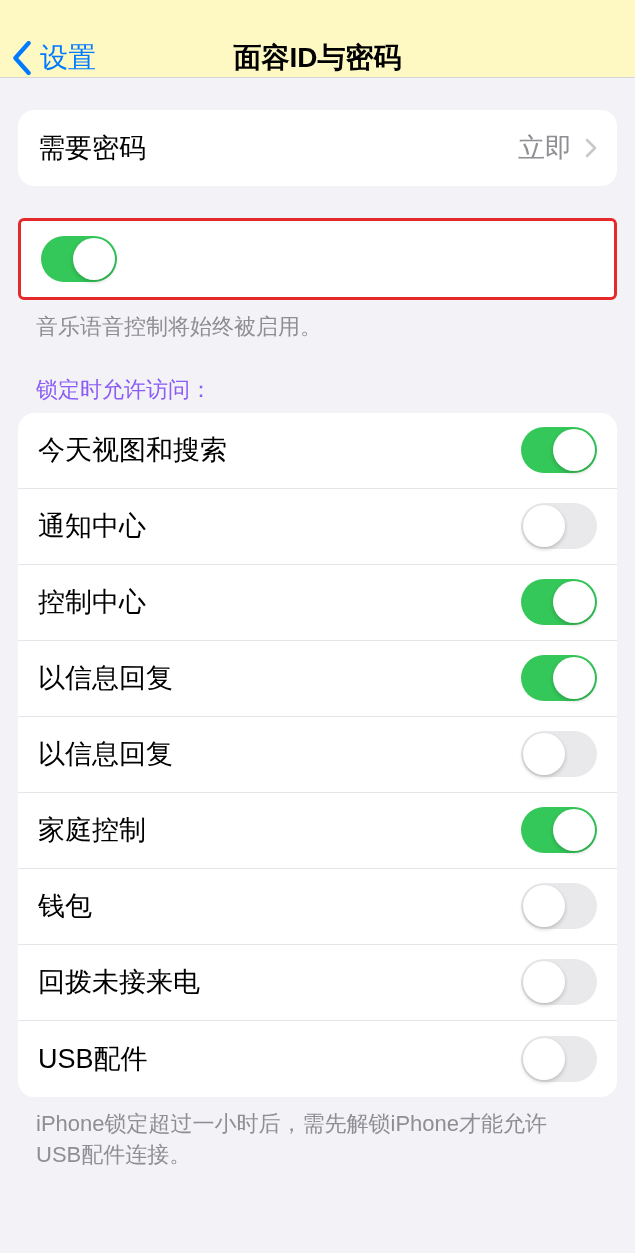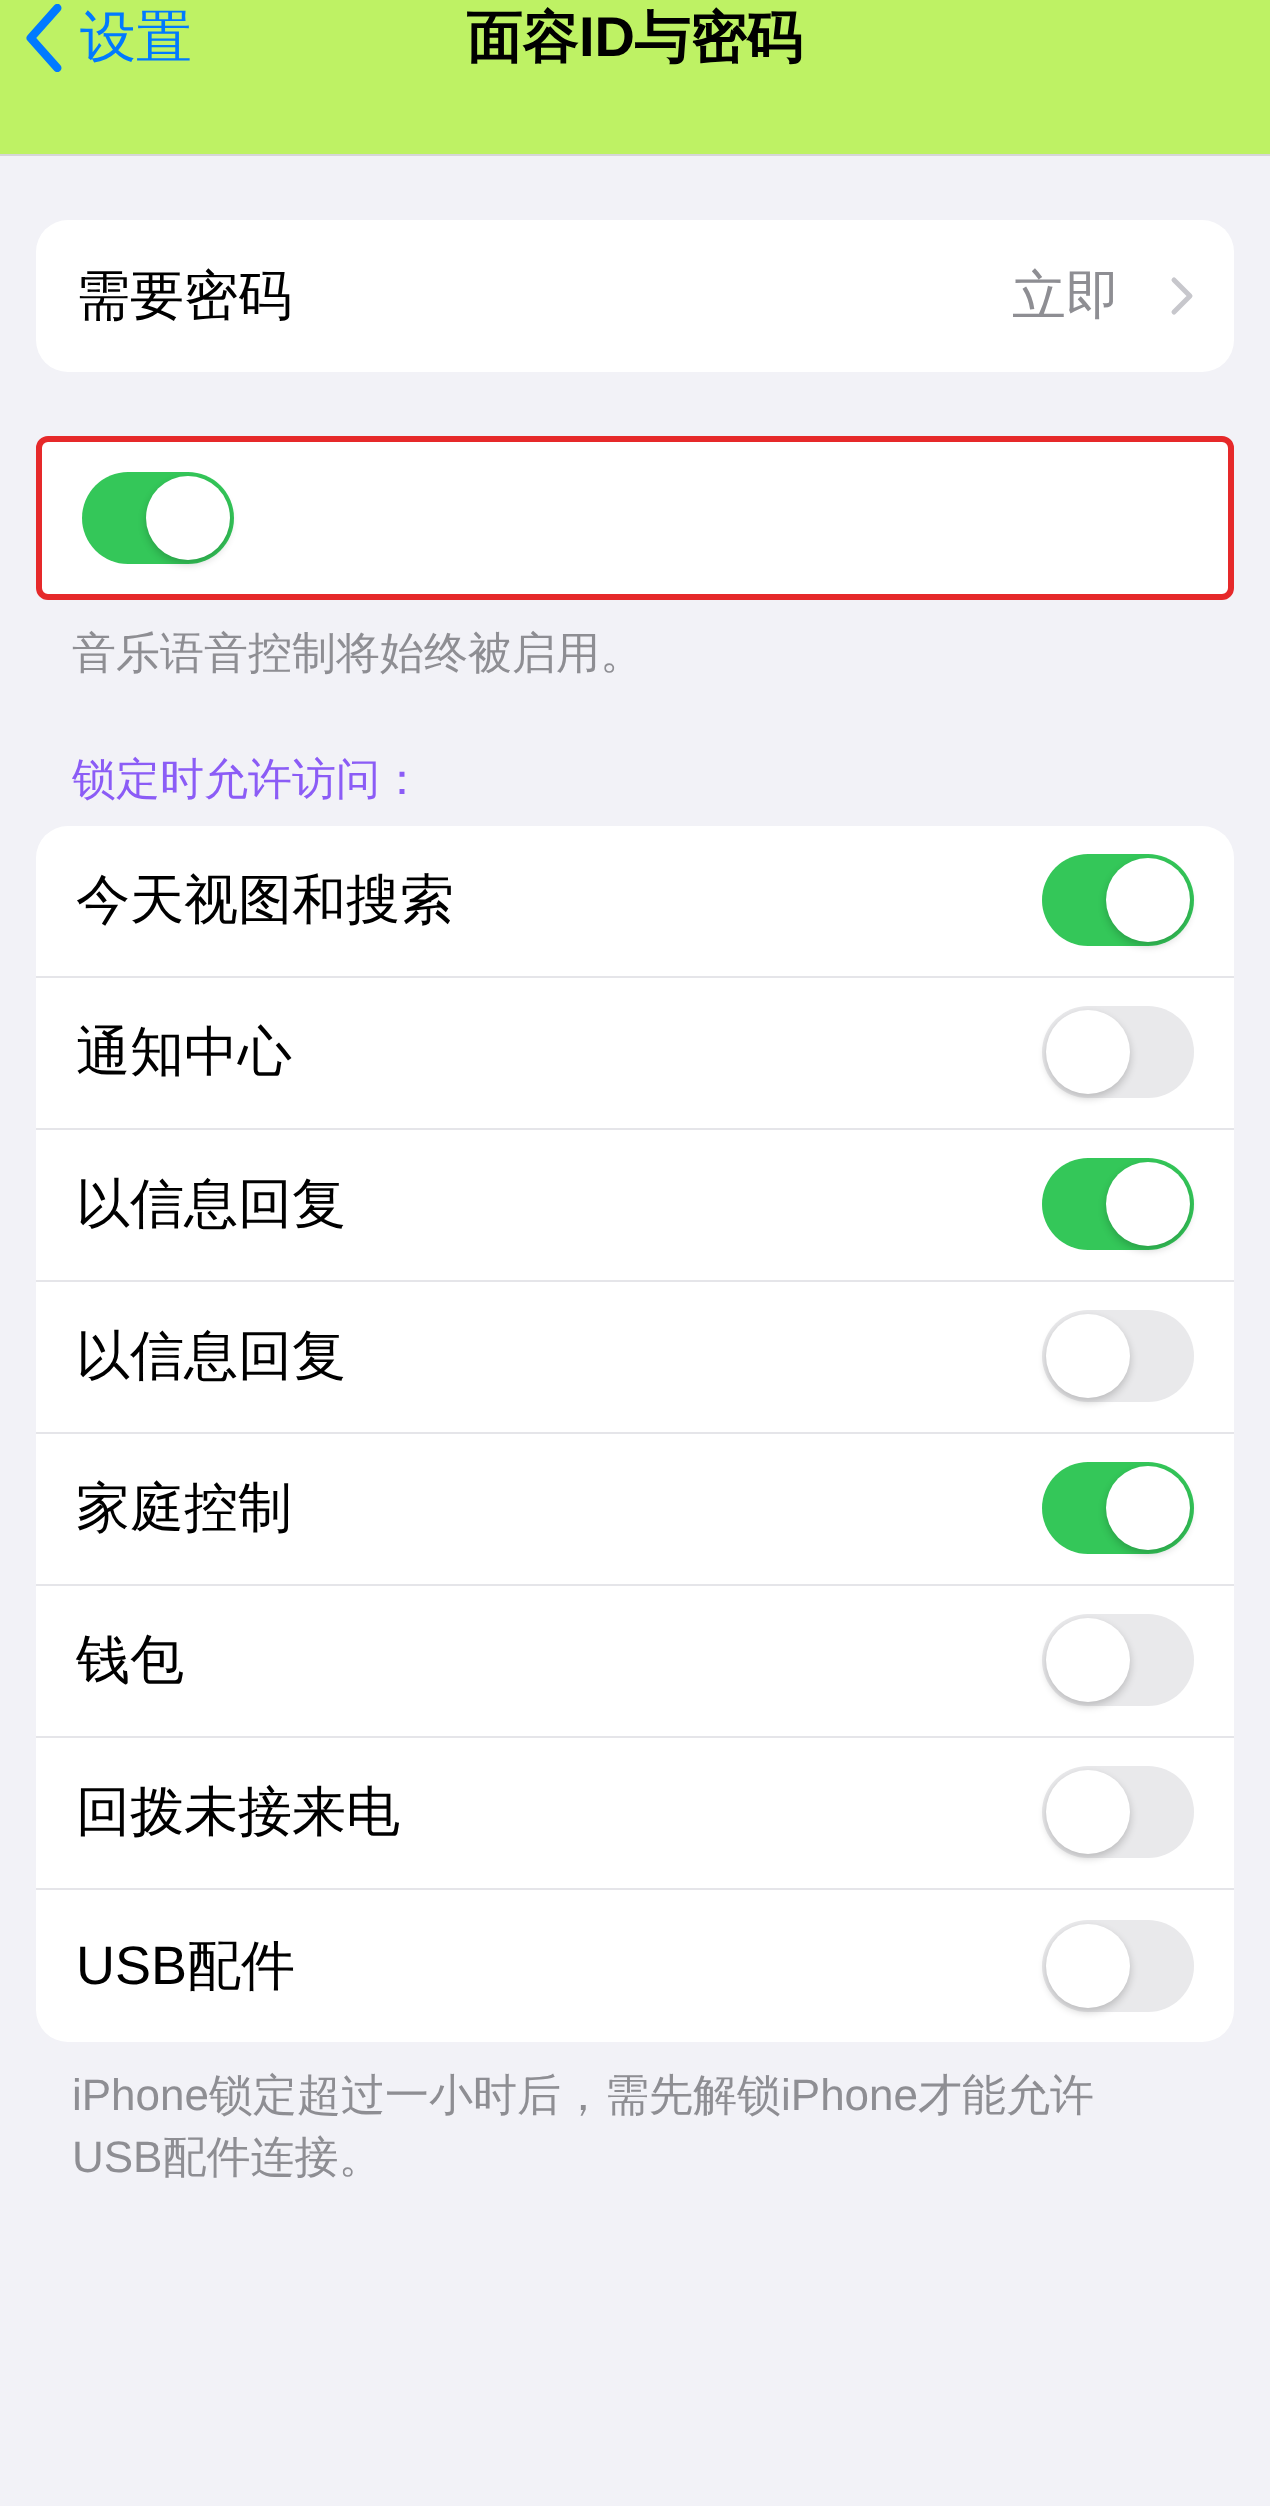--- a/index.html
+++ b/index.html
@@ -9,25 +9,25 @@
       -webkit-font-smoothing: antialiased;
     }
     body {
       font-family: -apple-system, BlinkMacSystemFont, "PingFang SC", "Helvetica Neue", sans-serif;
       background: #f2f2f7;
       width: 635px;
       color: #000;
     }
     .header {
       display: flex;
-      align-items: flex-start;
+      align-items: flex-end;
       justify-content: center;
       position: relative;
       height: 78px;
-      background: #bef264;
+      background: #fef9c3;
       border-bottom: 1px solid #d6d6d8;
     }
     .back-button {
       position: absolute;
       left: 12px;
       display: flex;
       align-items: center;
       color: #007aff;
       font-size: 28px;
     }
@@ -54,21 +54,20 @@
       border: 3px solid #e6292a;
       border-radius: 6px;
     }
     .row {
       display: flex;
       align-items: center;
       justify-content: space-between;
       min-height: 76px;
       padding: 0 20px;
       border-bottom: 1px solid #e5e5e9;
-      gap: 12px;
     }
     .row:last-child {
       border-bottom: none;
     }
     .row-label {
       font-size: 27px;
       color: #000;
       font-weight: 400;
     }
     .row-value {
@@ -180,20 +179,26 @@
           <div class="toggle-knob"></div>
         </div>
       </div>
       <div class="row">
         <span class="row-label">通知中心</span>
         <div class="toggle off">
           <div class="toggle-knob"></div>
         </div>
       </div>
       <div class="row">
+        <span class="row-label">控制中心</span>
+        <div class="toggle on">
+          <div class="toggle-knob"></div>
+        </div>
+      </div>
+      <div class="row">
         <span class="row-label">以信息回复</span>
         <div class="toggle on">
           <div class="toggle-knob"></div>
         </div>
       </div>
       <div class="row">
         <span class="row-label">以信息回复</span>
         <div class="toggle off">
           <div class="toggle-knob"></div>
         </div>

